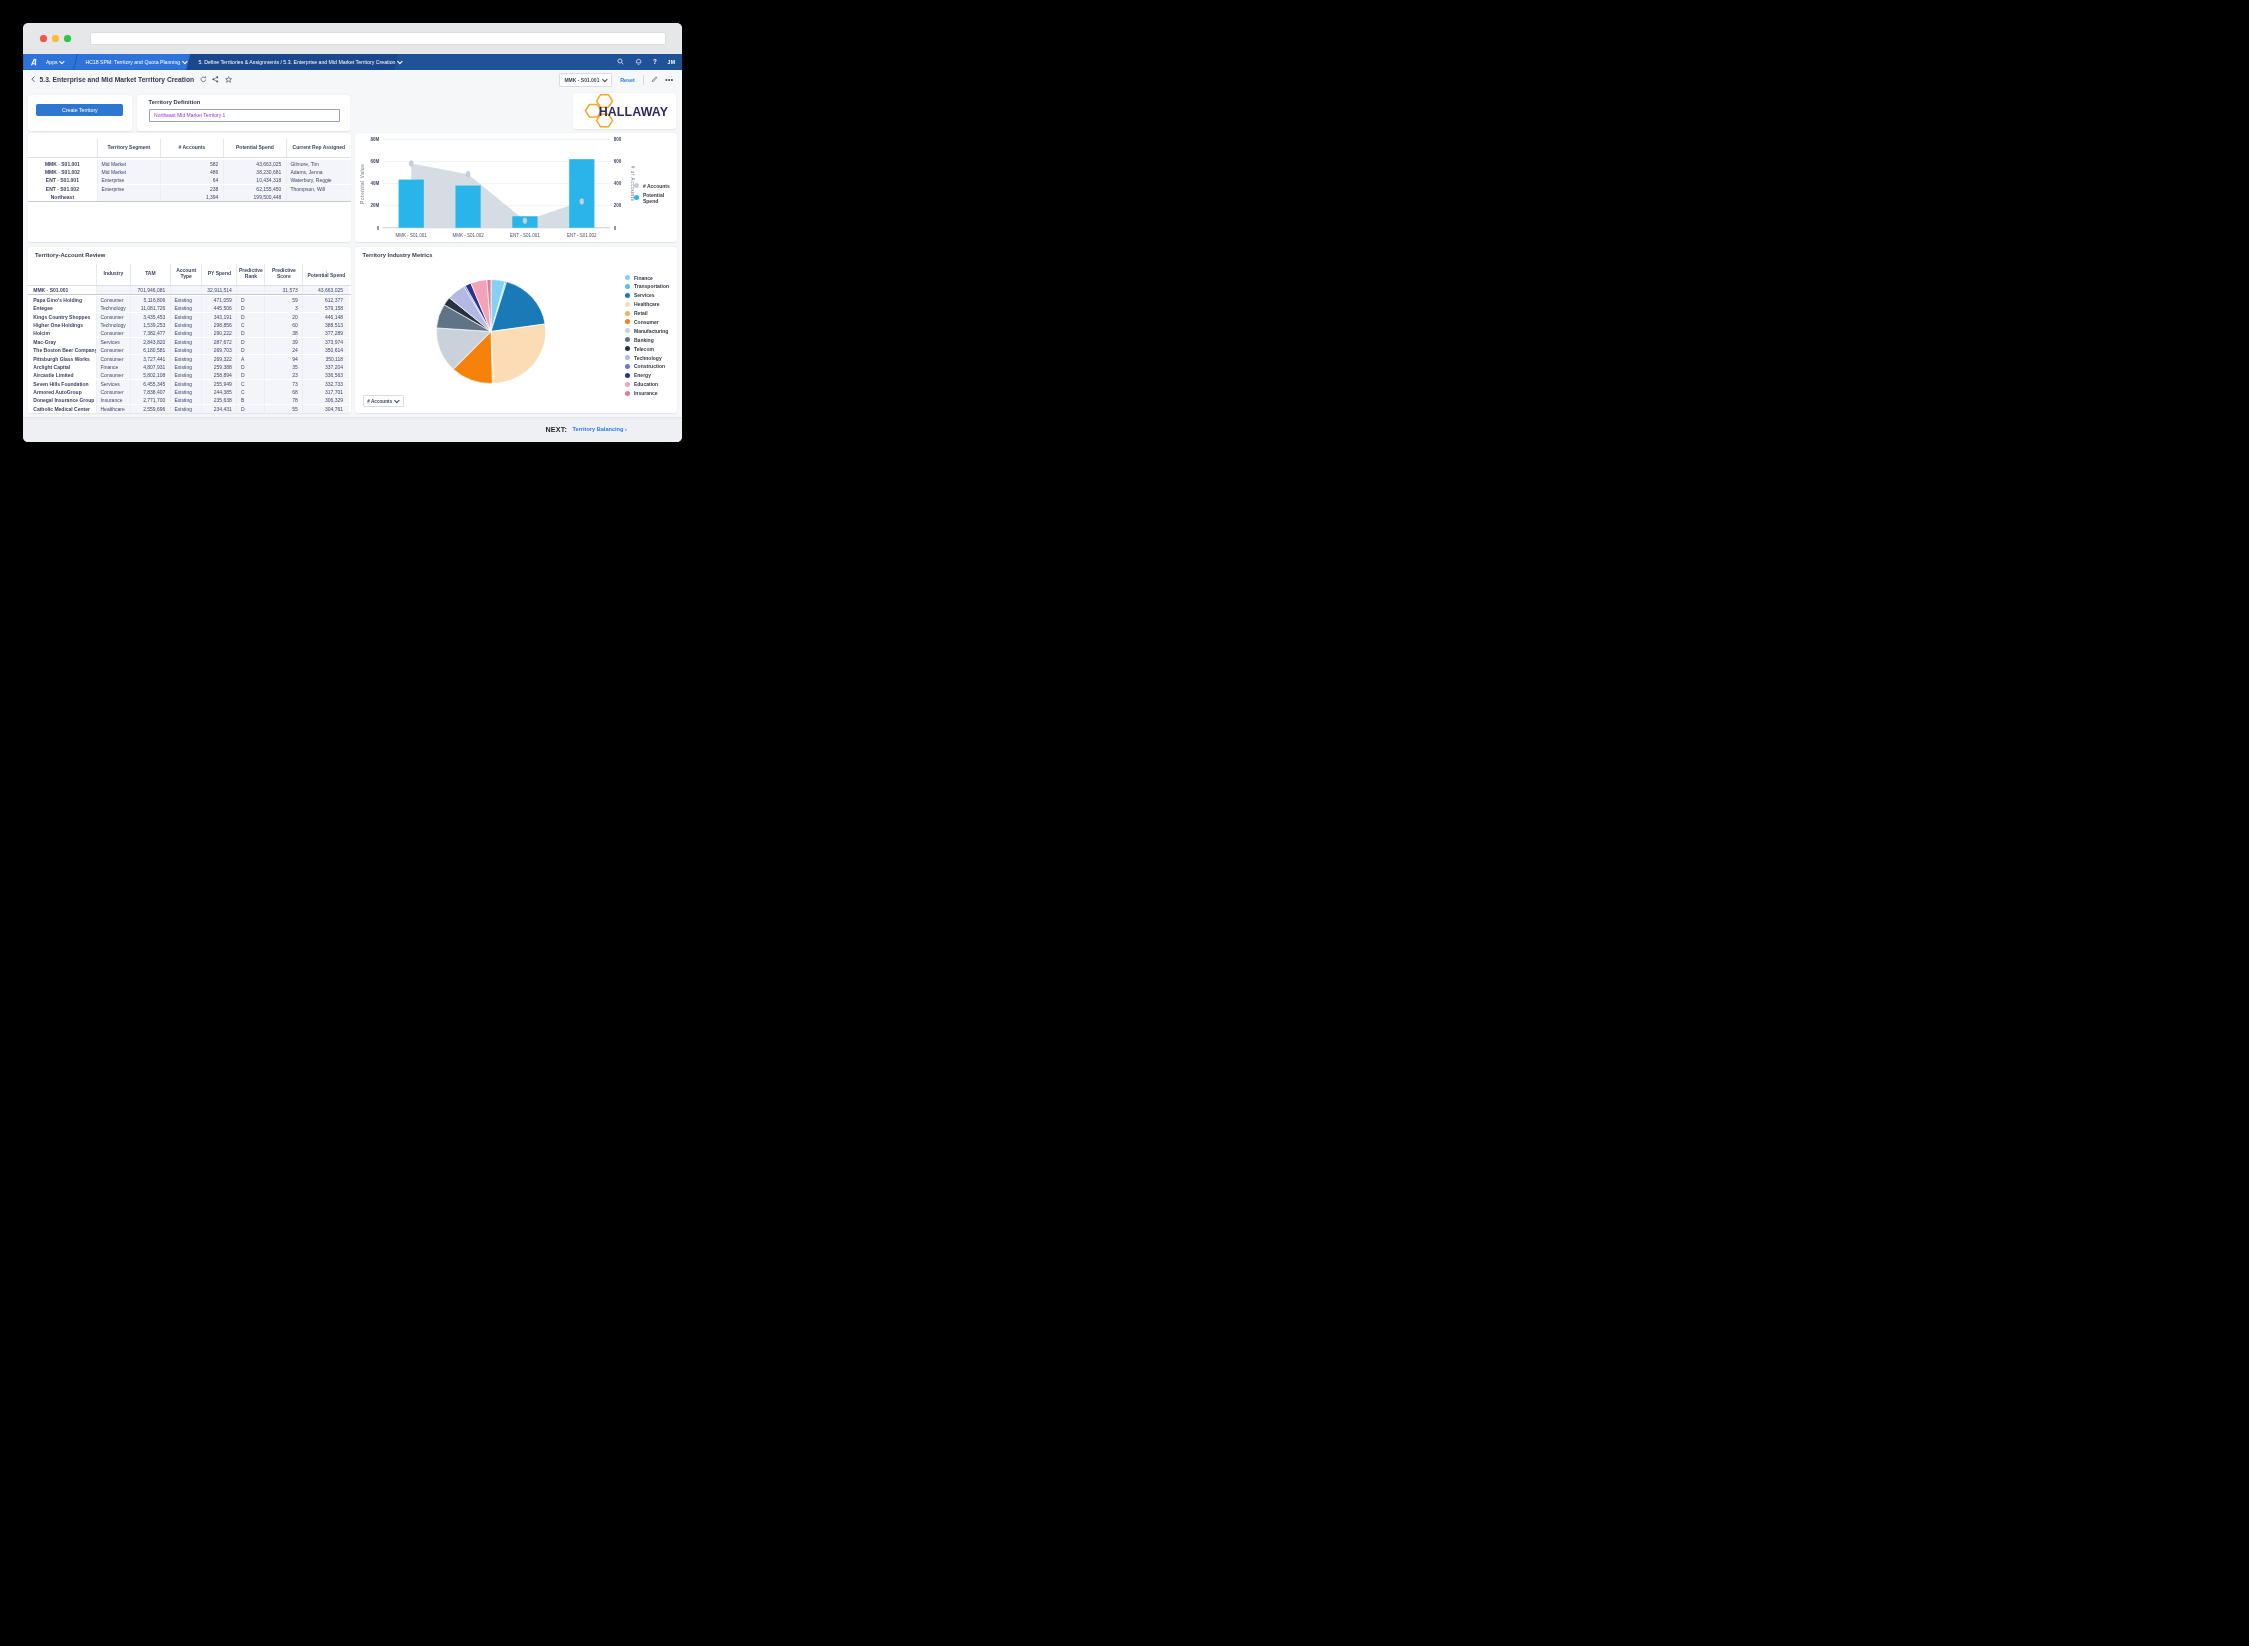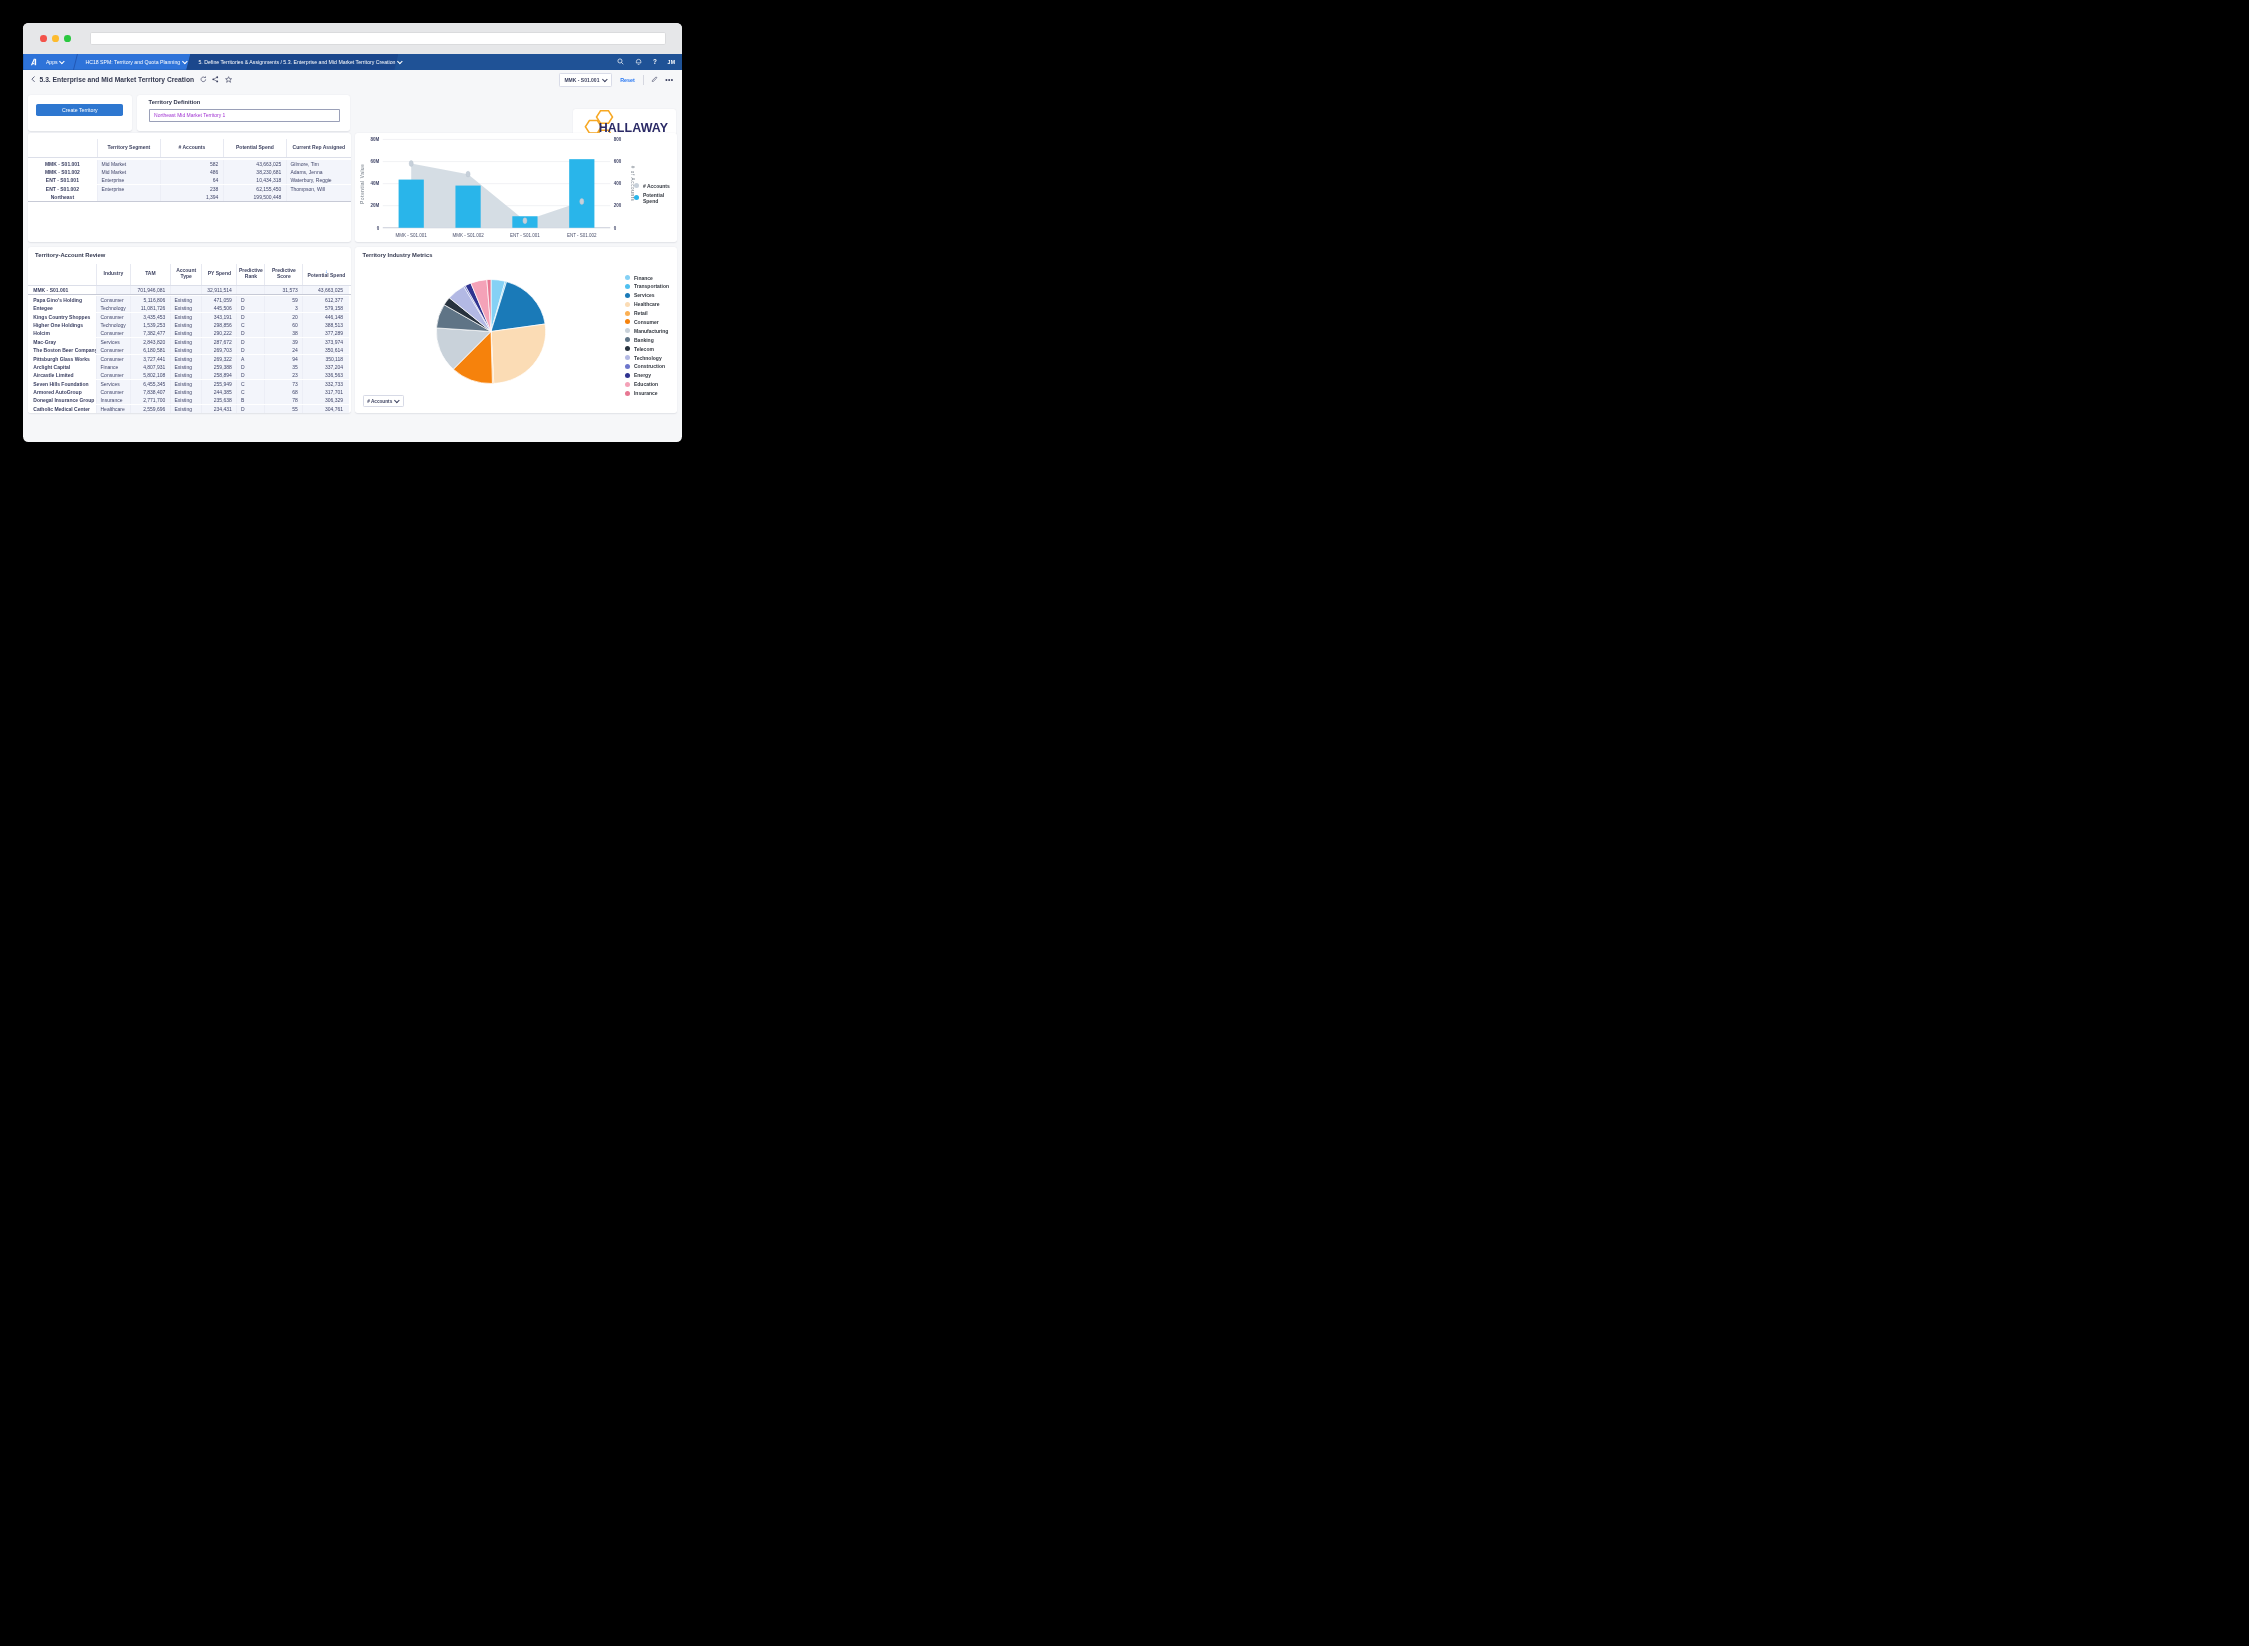--- a/index.html
+++ b/index.html
@@ -157,21 +157,21 @@
 
       <div class="card" style="left:4.5px;top:5.4px;width:104px;height:36px;">
         <button class="btn" style="position:absolute;left:8.5px;top:9px;width:87px;height:12px;">Create Territory</button>
       </div>
 
       <div class="card" style="left:114px;top:5.4px;width:213px;height:36px;">
         <div class="cardtitle" style="position:absolute;left:11.2px;top:4.5px;">Territory Definition</div>
         <input class="definput" style="position: absolute; left: 11.2px; top: 14px; width: 191px; height: 13px;" value="Northeast Mid Market Territory 1">
       </div>
 
-      <div class="card" style="left:550px;top:19px;width:103px;height:36px;">
+      <div class="card" style="left:550px;top:3px;width:103px;height:36px;">
         <svg width="103" height="36" viewBox="0 0 230 81">
           <g fill="none" stroke="#f7a823" stroke-width="3.4">
             <polygon points="63,40 54,54 36,54 27,40 36,26 54,26"></polygon>
             <polygon points="88,18 79,32 61,32 52,18 61,4 79,4"></polygon>
             <polygon points="88,62 79,76 61,76 52,62 61,48 79,48"></polygon>
           </g>
           <text x="57" y="51" font-size="28" font-weight="bold" fill="#2b2a66" textLength="156">HALLAWAY</text>
         </svg>
       </div>
 
@@ -511,16 +511,22 @@
               <span class="ltext">Insurance</span>
             </div>
           </div>
         <div class="mini-dd" style="left:7.2px;bottom:5.4px;">
           <span># Accounts</span>
           <span class="chev" style="color:#3f4462;"></span>
         </div>
       </div>
     </div>
 
+    <div class="footer">
+      <div class="next-wrap">
+        <span class="next-label">NEXT:</span>
+        <span class="next-link"><span>Territory Balancing</span> ›</span>
+      </div>
+    </div>
 
   </div>
 </div>
 
 
 </body></html>

